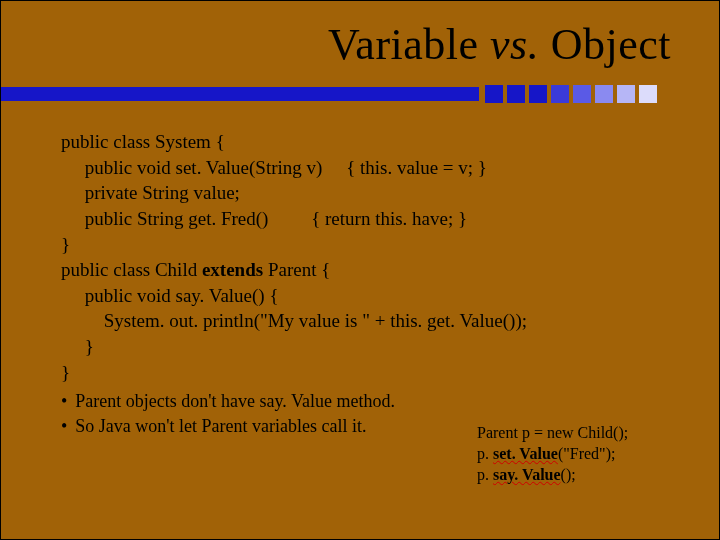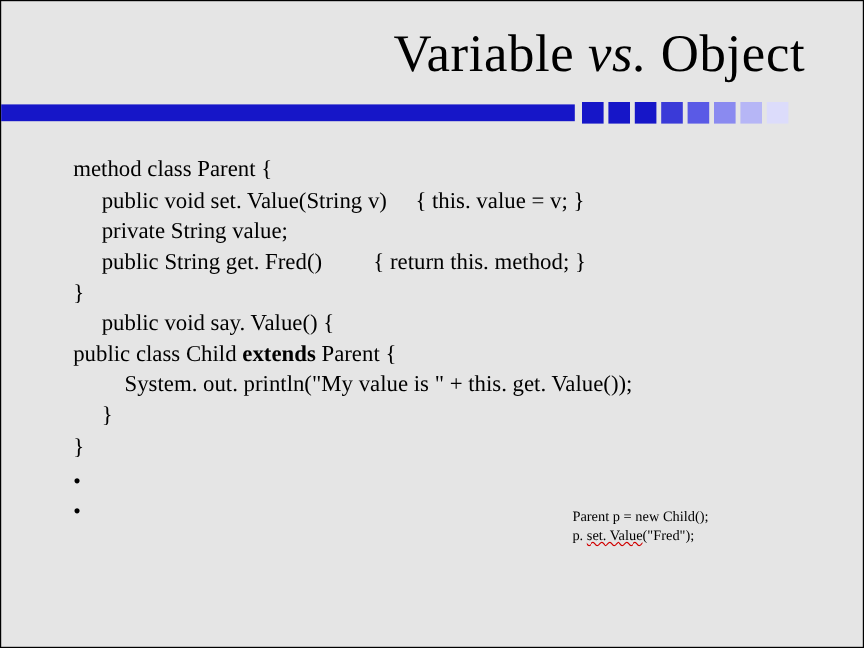--- a/index.html
+++ b/index.html
@@ -9,21 +9,21 @@
     height: 540px;
     background: #fff;
     font-family: "Times New Roman", Times, serif;
     overflow: hidden;
   }
   .slide {
     position: relative;
     width: 720px;
     height: 540px;
     box-sizing: border-box;
-    background: #e5e5e5;
+    background: #a16207;
     border: 1px solid #000;
   }
   .title {
     position: absolute;
     top: 18px;
     right: 48px;
     font-size: 44px;
     color: #000;
     letter-spacing: 0.5px;
   }
@@ -74,32 +74,33 @@
     font-size: 18px;
   }
   .bullet-dot {
     line-height: 1.35;
   }
   .side-box {
     position: absolute;
     right: 46px;
     top: 422px;
     width: 196px;
-    font-size: 12px;
+    font-size: 16px;
     line-height: 1.3;
     color: #000;
   }
   .side-box .sline {
     white-space: nowrap;
   }
   .err {
     text-decoration-line: underline;
     text-decoration-style: wavy;
     text-decoration-color: #d00000;
     text-decoration-thickness: 1.2px;
+    font-weight: bold;
   }
 </style>
 </head>
 <body>
 
 <div class="slide">
 
   <div class="title">
     <span>Variable </span><span class="vs">vs.</span><span> Object</span>
   </div>
@@ -110,39 +111,42 @@
       <div class="sq" style="left: 506px; background: rgb(22, 22, 200);"></div>
       <div class="sq" style="left: 528px; background: rgb(22, 22, 200);"></div>
       <div class="sq" style="left: 550px; background: rgb(58, 58, 216);"></div>
       <div class="sq" style="left: 572px; background: rgb(90, 90, 230);"></div>
       <div class="sq" style="left: 594px; background: rgb(138, 138, 240);"></div>
       <div class="sq" style="left: 616px; background: rgb(182, 182, 246);"></div>
       <div class="sq" style="left: 638px; background: rgb(220, 220, 251);"></div>
     </div>
 
   <div class="content">
-    <div class="code-line">method class Parent {</div>
+    <div class="code-line">public class System {</div>
     <div class="code-line"><span>     public void set. Value(String v)</span>     <span>{ this. value = v; }</span></div>
     <div class="code-line">     private String value;</div>
-    <div class="code-line"><span>     public String get. Fred()</span>         <span>{ return this. method; }</span></div>
+    <div class="code-line"><span>     public String get. Fred()</span>         <span>{ return this. have; }</span></div>
     <div class="code-line">}</div>
+    <div class="code-line"><span>public class Child </span><b>extends</b><span> Parent {</span></div>
     <div class="code-line">     public void say. Value() {</div>
-    <div class="code-line"><span>public class Child </span><b>extends</b><span> Parent {</span></div>
     <div class="code-line">         System. out. println("My value is " + this. get. Value());</div>
     <div class="code-line">     }</div>
     <div class="code-line">}</div>
 
     <div class="bullets">
       <div class="bullet-row">
         <span class="bullet-dot">•</span>
+        <span>Parent objects don't have say. Value method.</span>
       </div>
       <div class="bullet-row">
         <span class="bullet-dot">•</span>
+        <span>So Java won't let Parent variables call it.</span>
       </div>
     </div>
   </div>
 
   <div class="side-box">
     <div class="sline">Parent p = new Child();</div>
     <div class="sline"><span>p. </span><span class="err">set. Value</span><span>("Fred");</span></div>
+    <div class="sline"><span>p. </span><span class="err">say. Value</span><span>();</span></div>
   </div>
 
 </div>
 
 </body></html>

